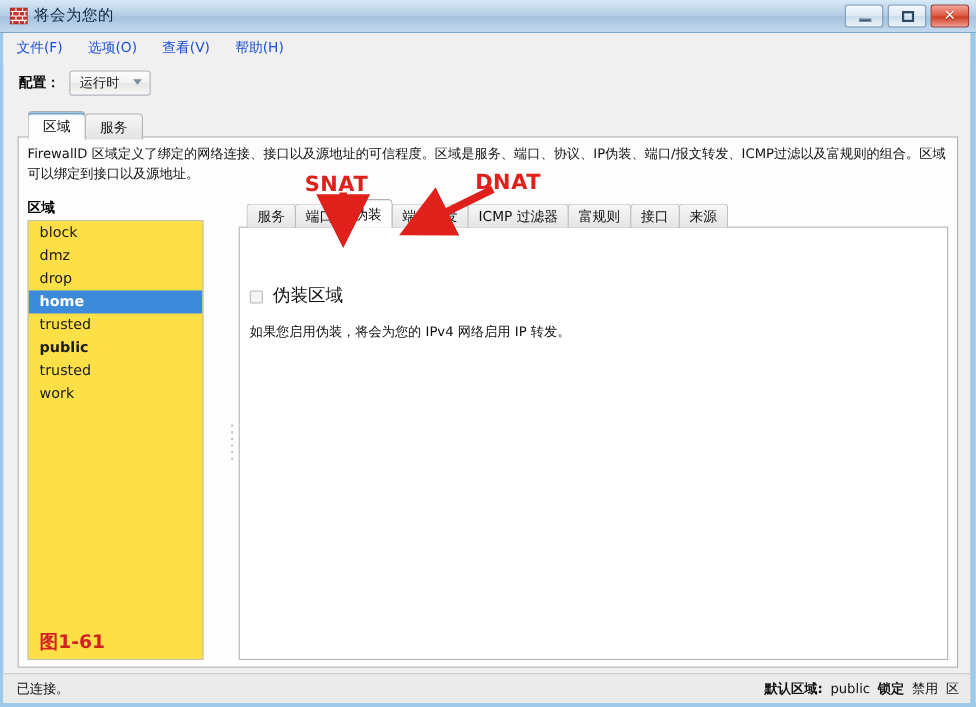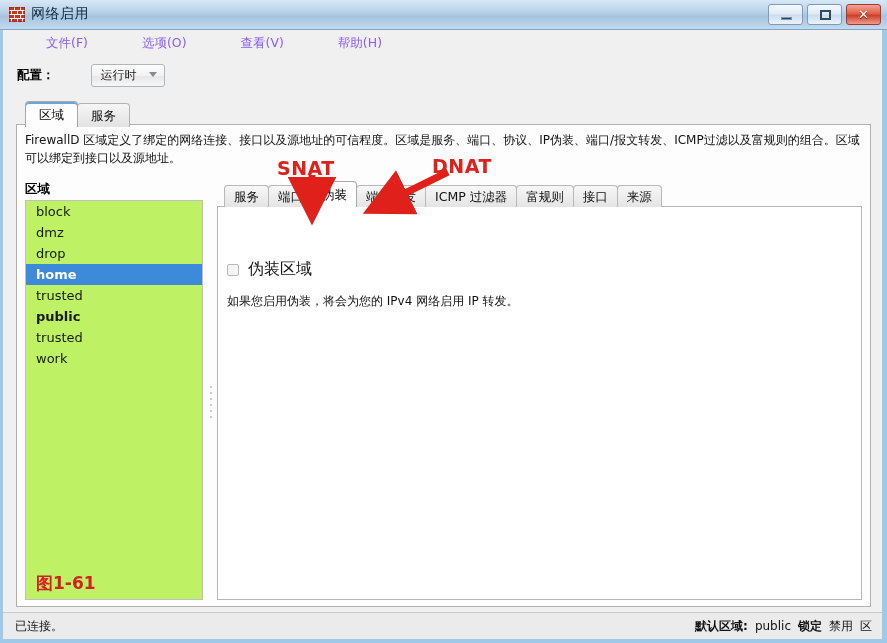--- a/index.html
+++ b/index.html
@@ -44,23 +44,23 @@
   .glyph-min{position:absolute;left:12px;top:12px;width:11px;height:3px;background:#2e4a63;border:1px solid #7b93ab;box-sizing:border-box;}
   .glyph-max{position:absolute;left:12px;top:5px;width:11px;height:10px;border:2px solid #2e4a63;box-sizing:border-box;}
   .glyph-max:after{content:"";position:absolute;left:-2px;top:-1px;width:11px;height:1px;background:#2e4a63;}
   .glyph-close{position:absolute;left:0;top:0;width:33px;height:19px;color:#fff;font-size:13px;font-weight:bold;
     display:flex;align-items:center;justify-content:center;text-shadow:0 1px 1px #7d2317;}
   
   .menubar{
     position:absolute;left:3px;top:31px;width:879px;height:24px;
     background:#f0f0f0;display:flex;align-items:center;padding-left:12px;box-sizing:border-box;
   }
-  .menu-item{font-size:12.5px;color:#8b5cf6;padding:2px 13px 2px 0;margin-right:10px;cursor:default;white-space:nowrap;margin-left:31px;}
-  
-  .configrow{position:absolute;left:3px;top:58px;width:879px;height:34px;display:flex;align-items:center;padding-left:14px;box-sizing:border-box;gap:28px;}
+  .menu-item{font-size:12.5px;color:#1d4ed8;padding:2px 13px 2px 0;margin-right:10px;cursor:default;white-space:nowrap;}
+  
+  .configrow{position:absolute;left:3px;top:58px;width:879px;height:34px;display:flex;align-items:center;padding-left:14px;box-sizing:border-box;}
   .config-label{font-size:12.5px;font-weight:bold;color:#000;margin-right:8px;}
   .combo{
     width:74px;height:23px;border:1px solid #aeb6bd;border-radius:3px;
     background:linear-gradient(to bottom,#fdfdfd 0%,#f2f2f2 50%,#e6e6e6 51%,#f7f7f7 100%);
     display:flex;align-items:center;position:relative;box-sizing:border-box;cursor:pointer;
   }
   .combo-text{font-size:12px;color:#222;padding-left:9px;}
   .combo-arrow{position:absolute;right:7px;top:7px;width:0;height:0;
     border-left:4px solid transparent;border-right:4px solid transparent;border-top:5px solid #7f8b95;}
   
@@ -79,22 +79,22 @@
   .maincard{
     position:absolute;left:16px;top:124px;width:855px;height:483px;
     background:#fdfdfd;border:1px solid #b0b0b0;box-sizing:border-box;
   }
   .desc{
     position:absolute;left:8px;top:6px;width:838px;font-size:12px;line-height:18px;color:#111;
   }
   .zone-heading{position:absolute;left:8px;top:56px;font-size:12.5px;font-weight:bold;color:#000;}
   
   .zonelist{
-    position:absolute;left:8px;top:75px;width:178px;height:400px;
-    border:1px solid #c0c0c0;background:#bef264;overflow:hidden;box-sizing:border-box;
+    position:absolute;left:8px;top:75px;width:160px;height:400px;
+    border:1px solid #c0c0c0;background:#fde047;overflow:hidden;box-sizing:border-box;
   }
   .zitem{height:21px;line-height:21px;padding-left:10px;font-size:13px;color:#1a1a1a;cursor:pointer;}
   .zitem.sel{background:#3c8ad9;color:#ffffff;font-weight:bold;}
   .zitem.bold{font-weight:bold;}
   .figcap{position:absolute;left:10px;bottom:4px;font-size:17px;font-weight:bold;color:#d32020;font-family:"DejaVu Sans","Liberation Sans",sans-serif;}
   
   .splitter{position:absolute;left:190px;top:75px;width:10px;height:400px;}
   .splitdots{position:absolute;left:3px;top:186px;width:3px;}
   .splitdots i{display:block;width:2px;height:2px;background:#b9b9b9;margin-bottom:4px;border-radius:50%;}
   
@@ -161,21 +161,21 @@
             <line x1="13.5" y1="3.5" x2="13.5" y2="7.5"></line>
             <line x1="5.5" y1="7.5" x2="5.5" y2="11.5"></line>
             <line x1="11.5" y1="7.5" x2="11.5" y2="11.5"></line>
             <line x1="2.5" y1="11.5" x2="2.5" y2="15"></line>
             <line x1="8.5" y1="11.5" x2="8.5" y2="15"></line>
             <line x1="13.5" y1="11.5" x2="13.5" y2="15"></line>
           </g>
           <rect x="0" y="0" width="16" height="15" fill="none" stroke="#8f1f18" stroke-width="1"></rect>
         </svg>
       </span>
-      <span class="title-text">网络启用</span>
+      <span class="title-text">将会为您的</span>
     </div>
     <div class="win-btns">
       <div class="win-btn">
         <span class="glyph-min"></span>
       </div>
       <div class="win-btn">
         <span class="glyph-max"></span>
       </div>
       <div class="win-btn close">
         <span class="glyph-close">✕</span>

